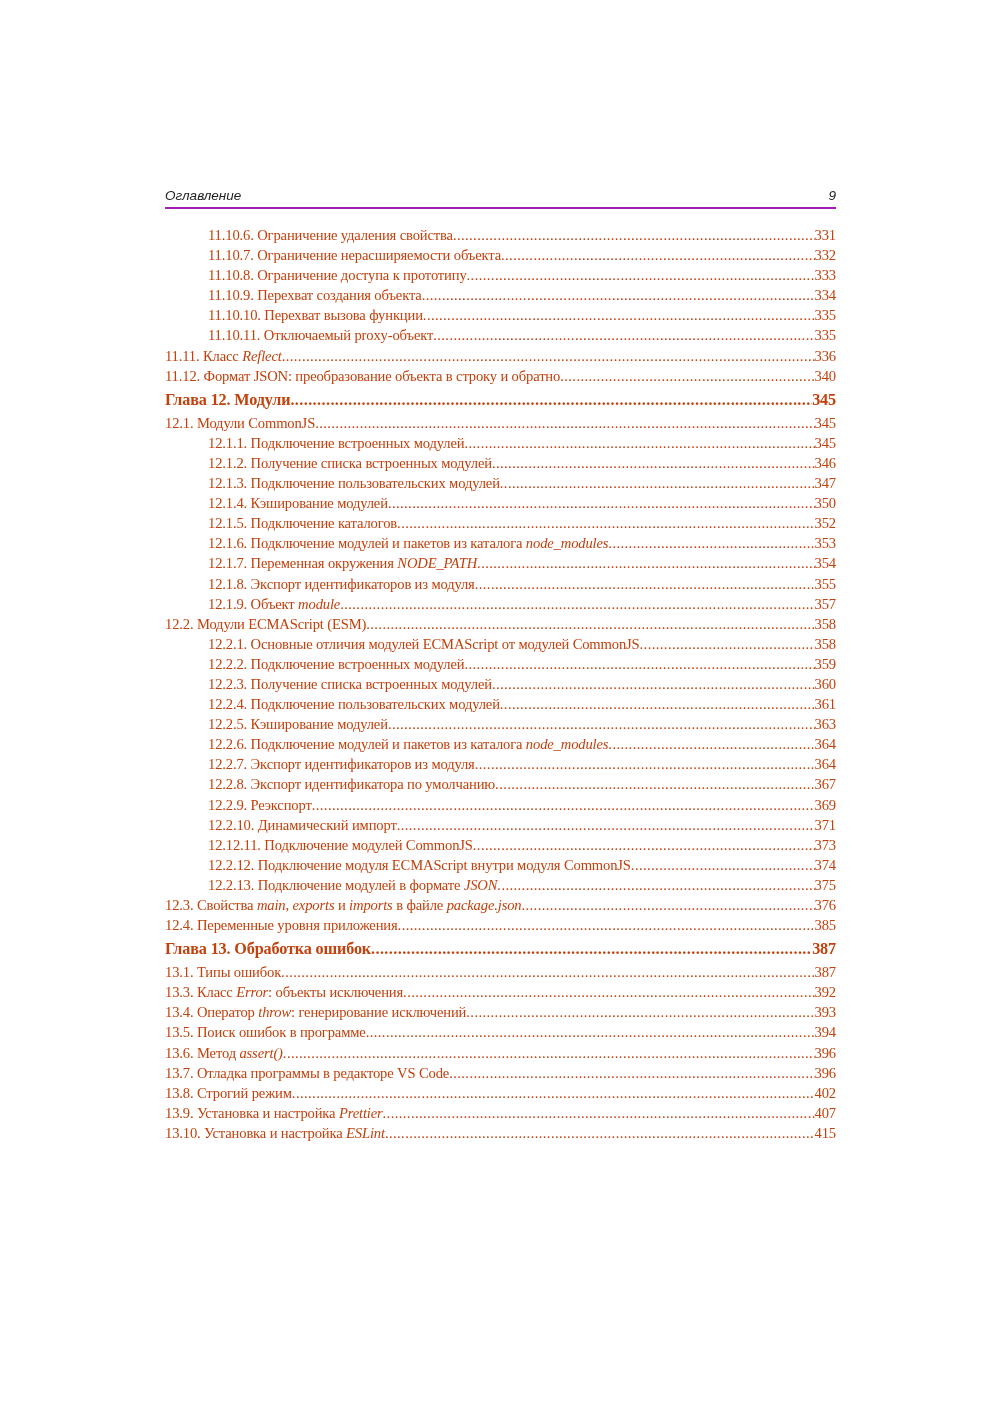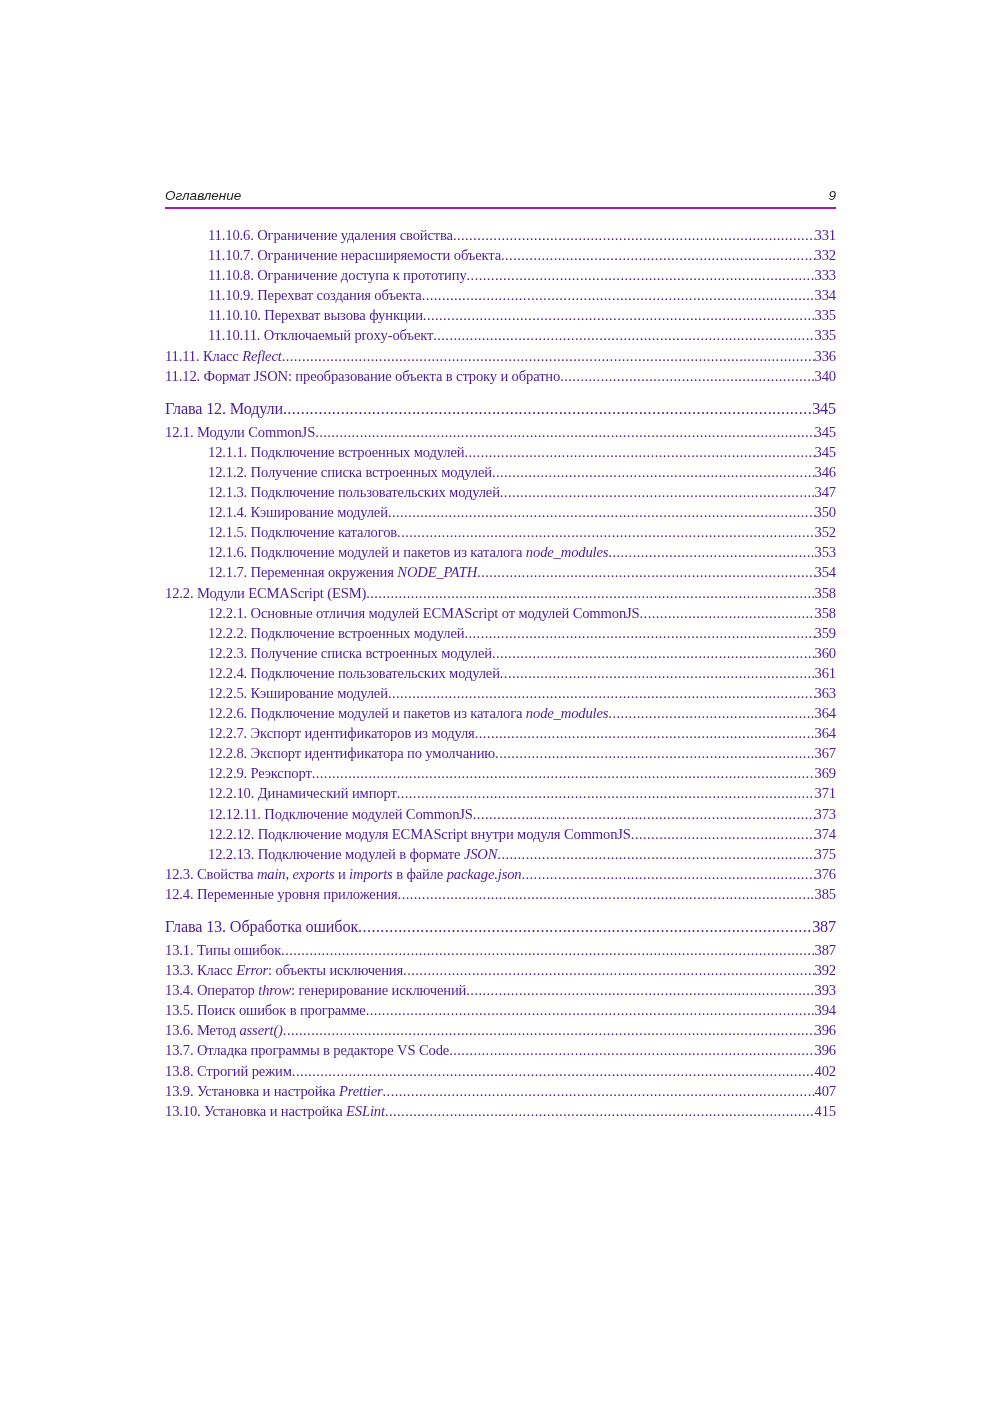--- a/index.html
+++ b/index.html
@@ -12,25 +12,25 @@
     position:absolute; left:0; top:1px;
     font-family:"Liberation Sans", sans-serif; font-style:italic; font-size:13.5px; color:#222;
   }
   .hdr-num {
     position:absolute; right:0; top:1px;
     font-family:"Liberation Sans", sans-serif; font-style:italic; font-size:13.5px; color:#222;
   }
   .toc { position:absolute; left:165px; top:227px; width:671px; }
   .row {
     display:flex; align-items:baseline; height:20.1px;
-    font-family:"Liberation Serif", serif; font-size:14.6px; color:#4c1d95;
+    font-family:"Liberation Serif", serif; font-size:14.6px; color:#c2410c;
     white-space:nowrap; overflow:hidden; letter-spacing:-0.15px;
   }
   .row.l2 { padding-left:43px; }
-  .row.chapter { font-weight:normal; font-size:16.2px; height:24px; margin-top:12px; }
+  .row.chapter { font-weight:bold; font-size:16.2px; height:24px; margin-top:3px; }
   .row.chapter + .row { }
   .title { flex:0 0 auto; }
   .title i { font-style:italic; }
   .leader {
     flex:1 1 auto; overflow:hidden; min-width:8px;
   }
   .leader::after {
     content:"..........................................................................................................................................................................................................................................";
     letter-spacing:0.4px;
   }
@@ -123,20 +123,30 @@
     <div class="row l2">
       <span class="title"><span>12.1.6. Подключение модулей и пакетов из каталога </span><i>node_modules</i></span>
       <span class="leader"></span>
       <span class="page">353</span>
     </div>
     <div class="row l2">
       <span class="title"><span>12.1.7. Переменная окружения </span><i>NODE_PATH</i><span> </span></span>
       <span class="leader"></span>
       <span class="page">354</span>
     </div>
+    <div class="row l2">
+      <span class="title"><span>12.1.8. Экспорт идентификаторов из модуля </span></span>
+      <span class="leader"></span>
+      <span class="page">355</span>
+    </div>
+    <div class="row l2">
+      <span class="title"><span>12.1.9. Объект </span><i>module</i><span> </span></span>
+      <span class="leader"></span>
+      <span class="page">357</span>
+    </div>
     <div class="row">
       <span class="title"><span>12.2. Модули ECMAScript (ESM)</span></span>
       <span class="leader"></span>
       <span class="page">358</span>
     </div>
     <div class="row l2">
       <span class="title"><span>12.2.1. Основные отличия модулей ECMAScript от модулей CommonJS </span></span>
       <span class="leader"></span>
       <span class="page">358</span>
     </div>

